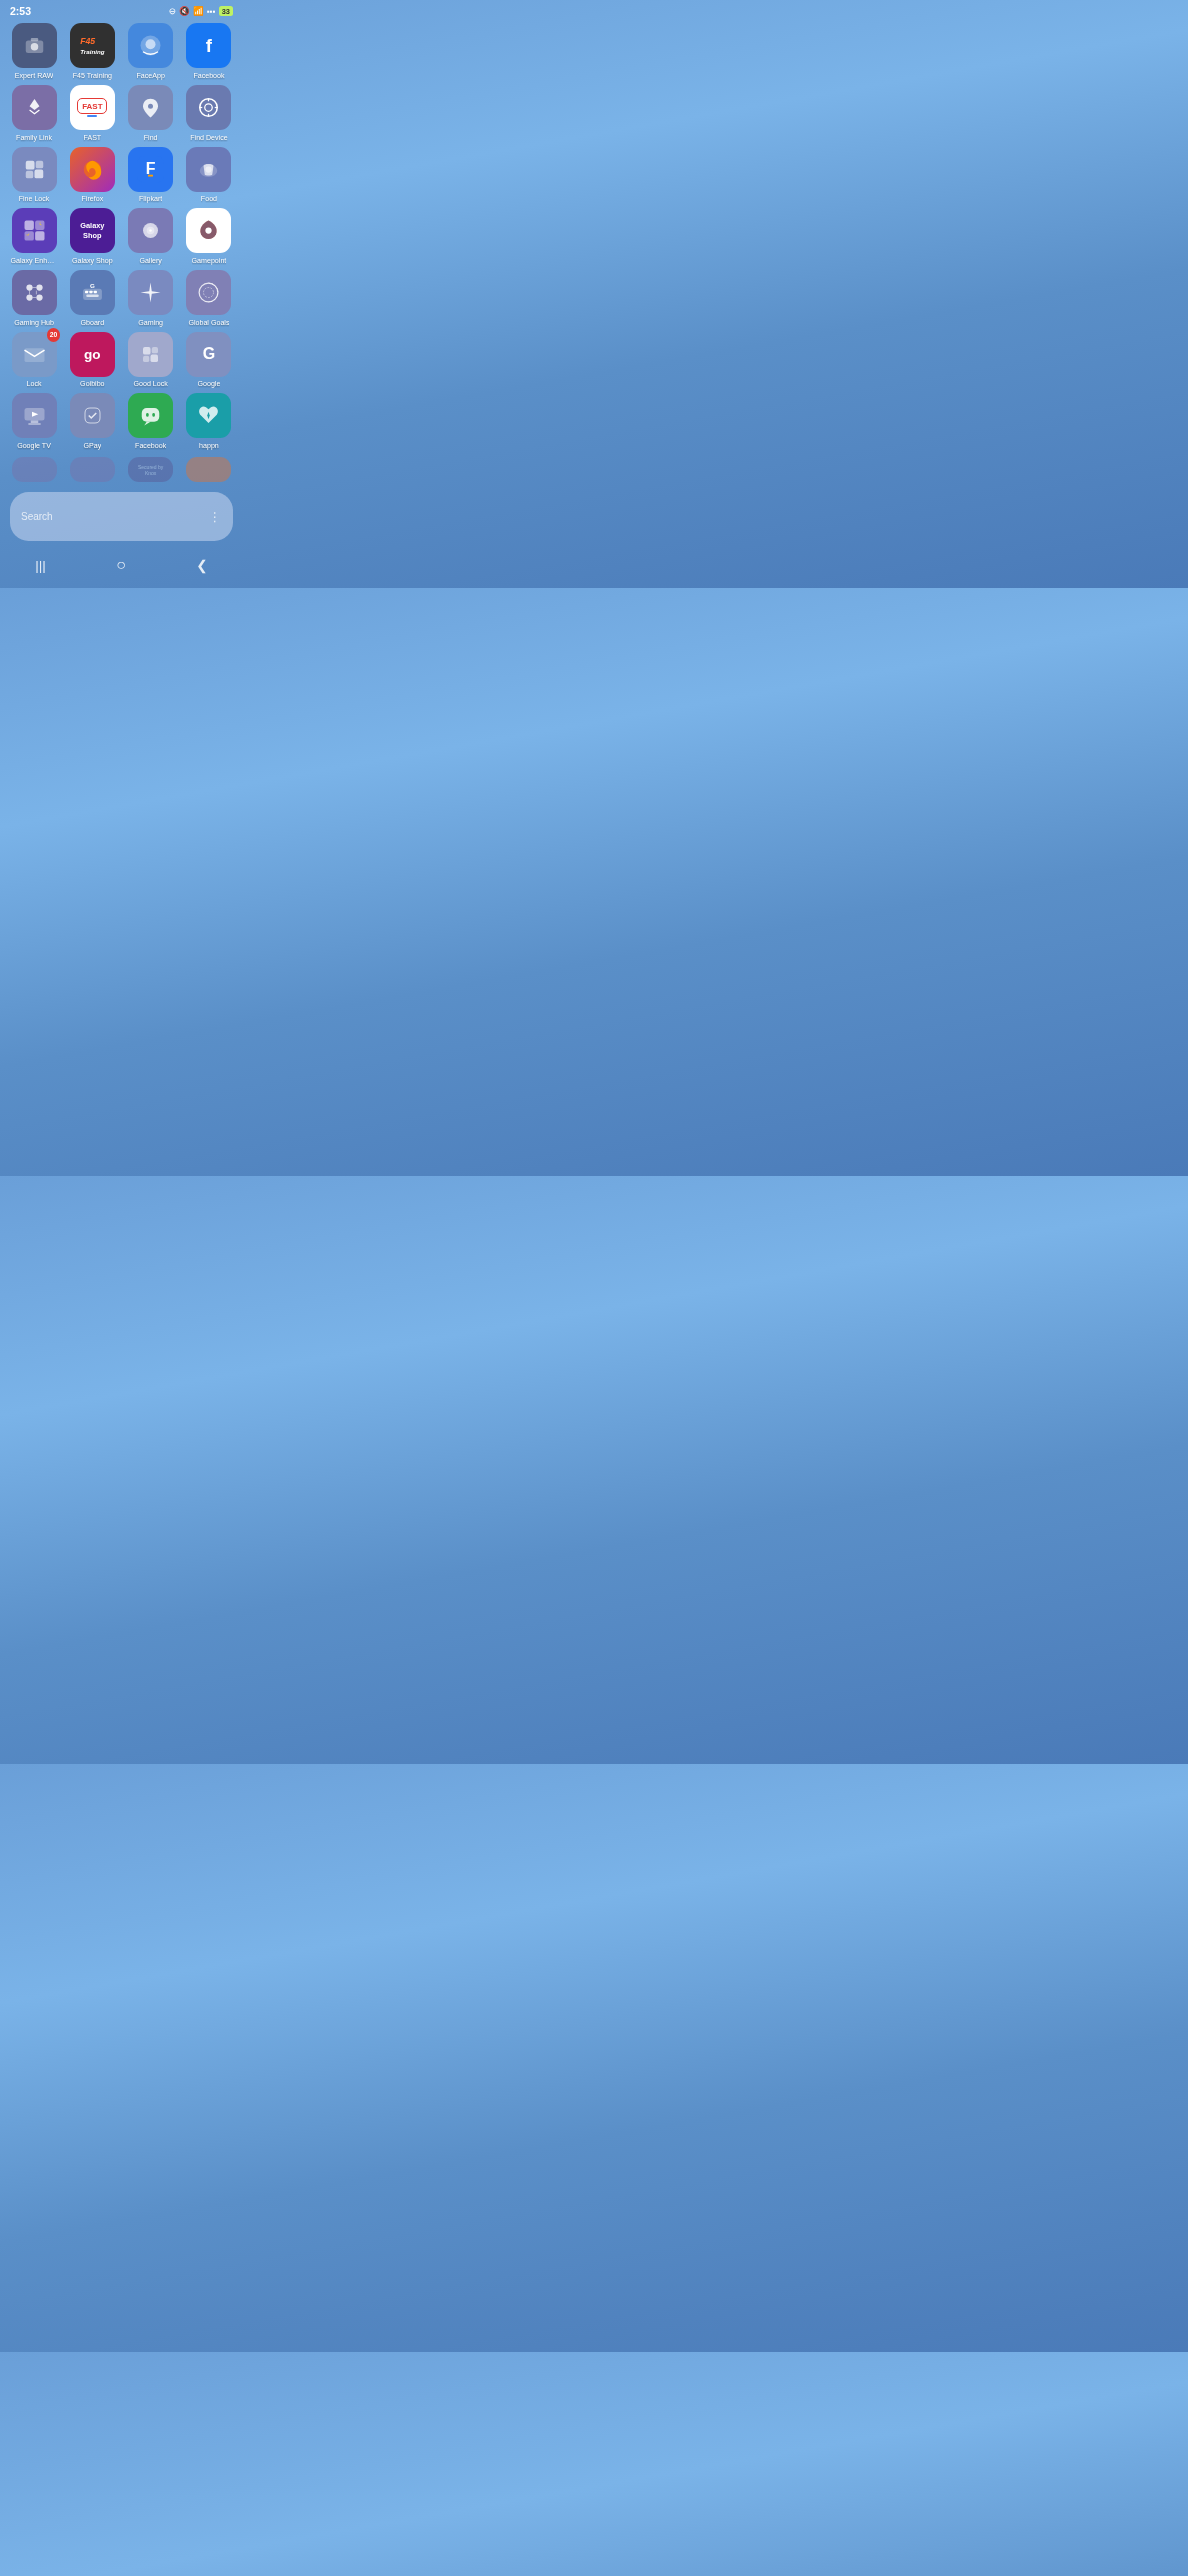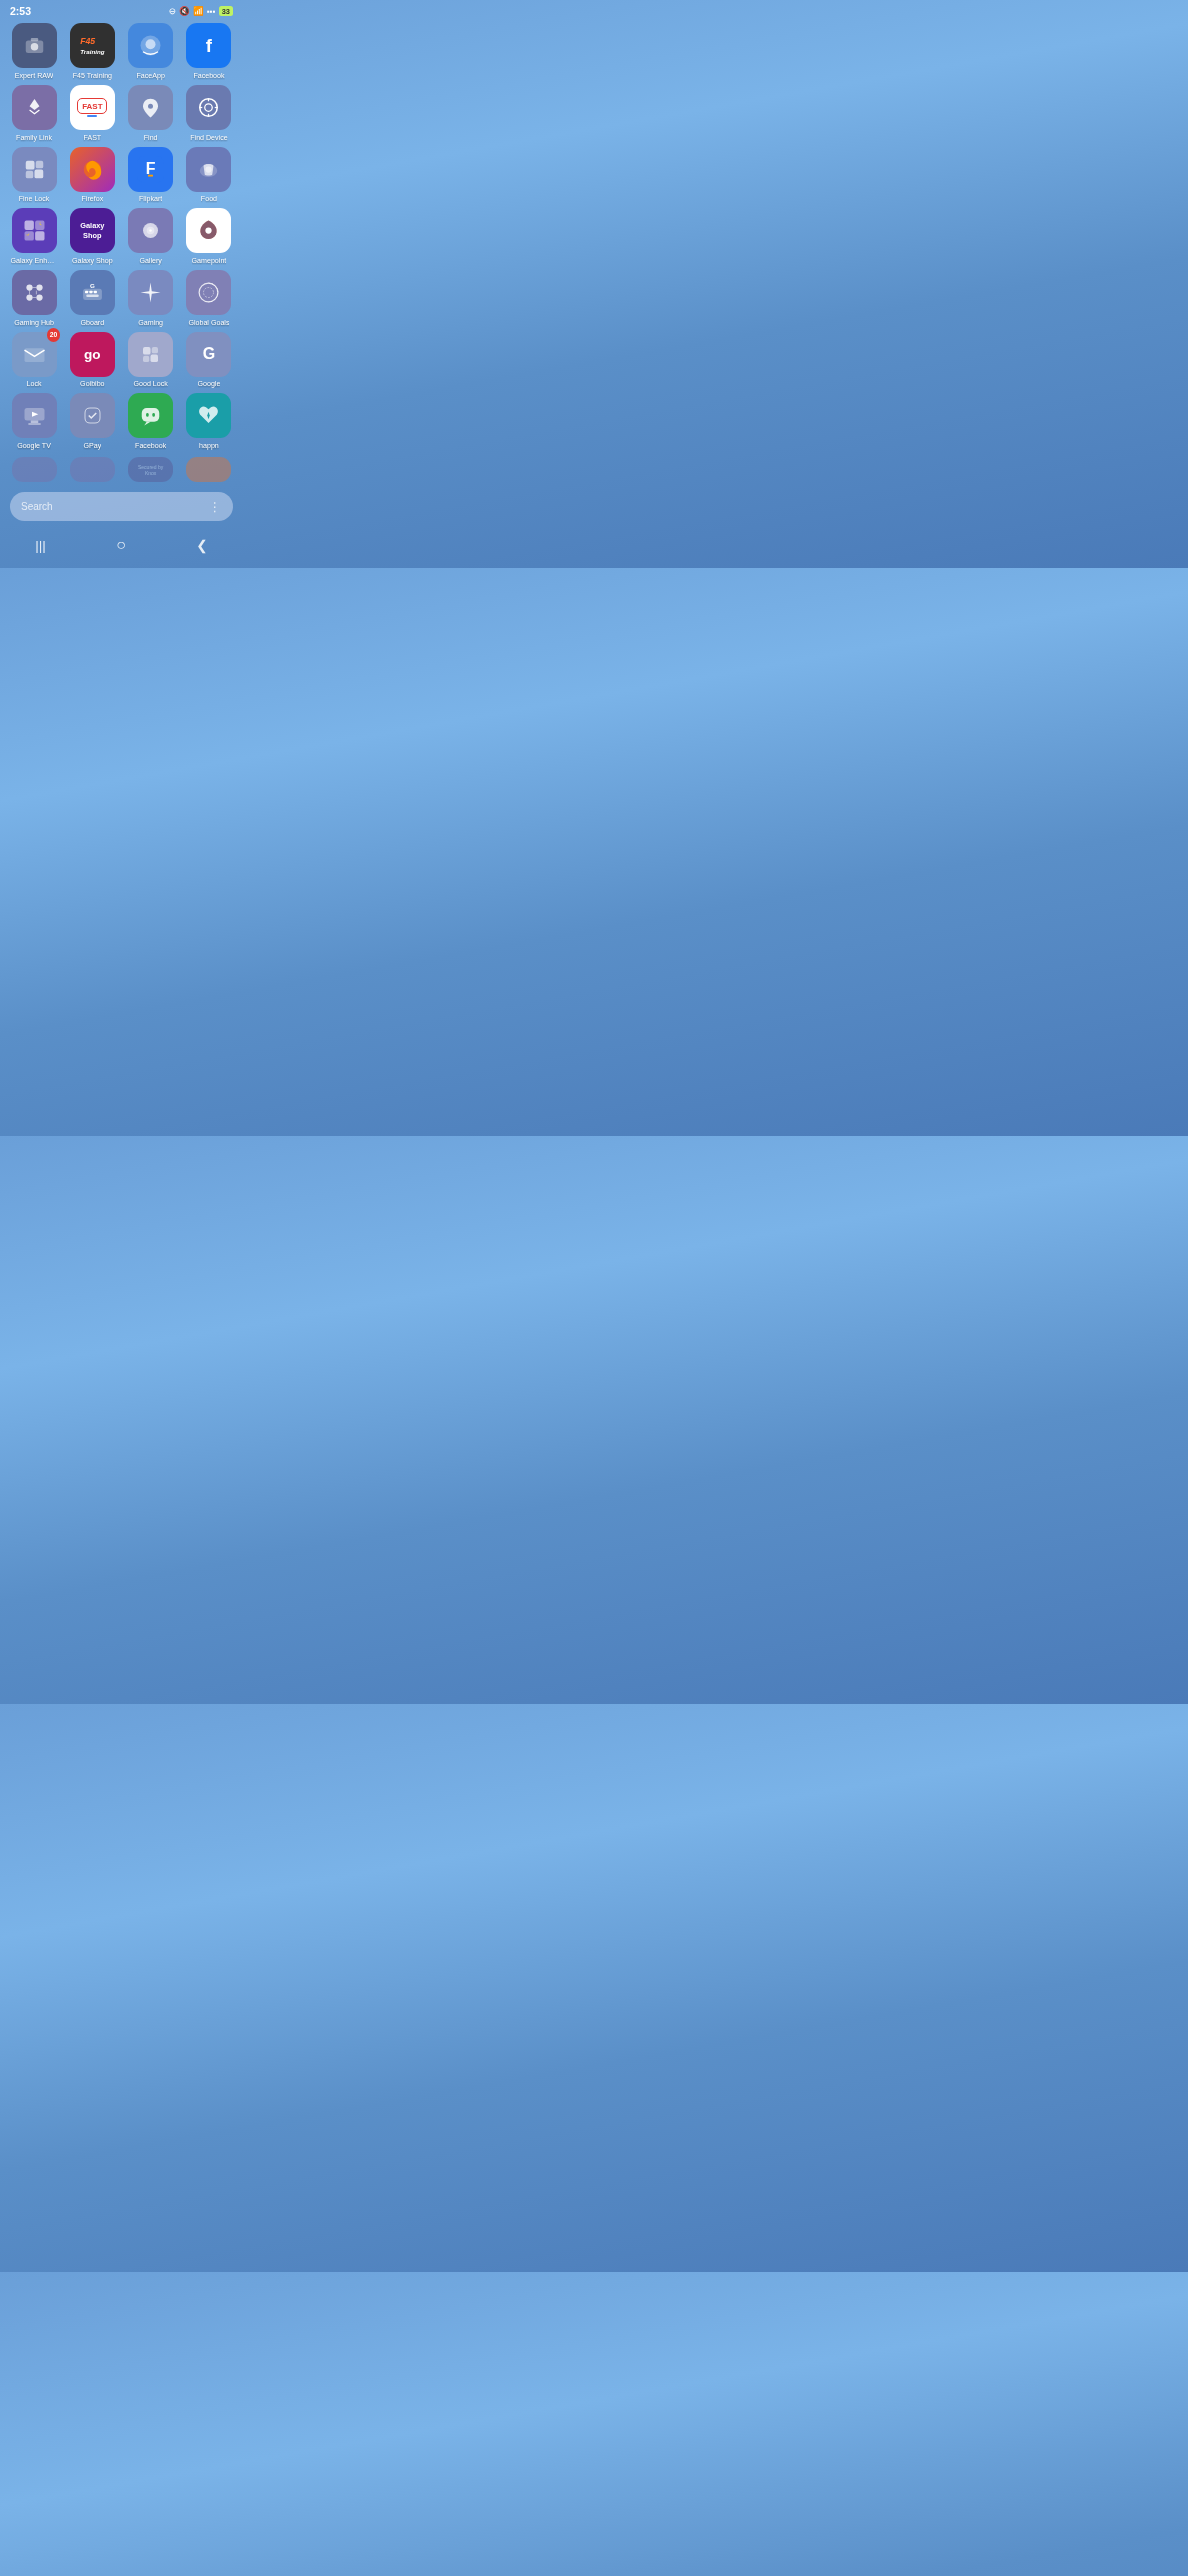--- a/index.html
+++ b/index.html
@@ -142,21 +142,21 @@
     .search-bar-wrap {
       padding: 5px 10px;
       margin-top: 2.5px;
     }
 
     .search-bar {
       background: rgba(200,215,240,0.55);
       border-radius: 18.6px;
       display: flex;
       align-items: center;
-      padding: 7px 11px;
+      padding: 17px 11px;
       gap: 20px;
     }
 
     .search-placeholder {
       flex: 1;
       color: rgba(255,255,255,0.75);
       font-size: 10px;
     }
 
     .search-dots {

